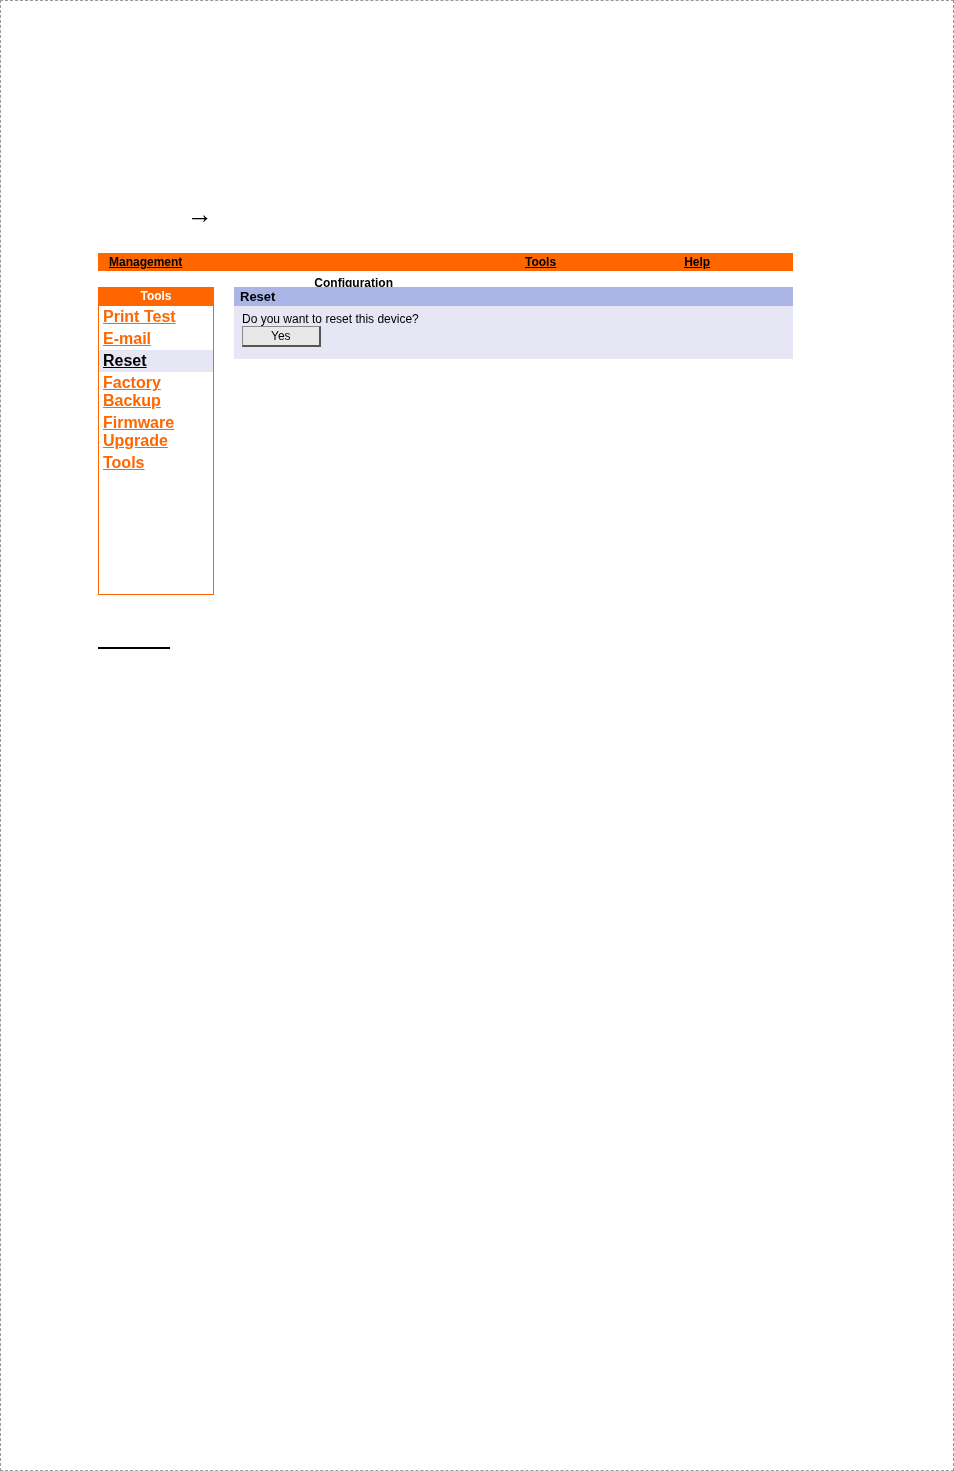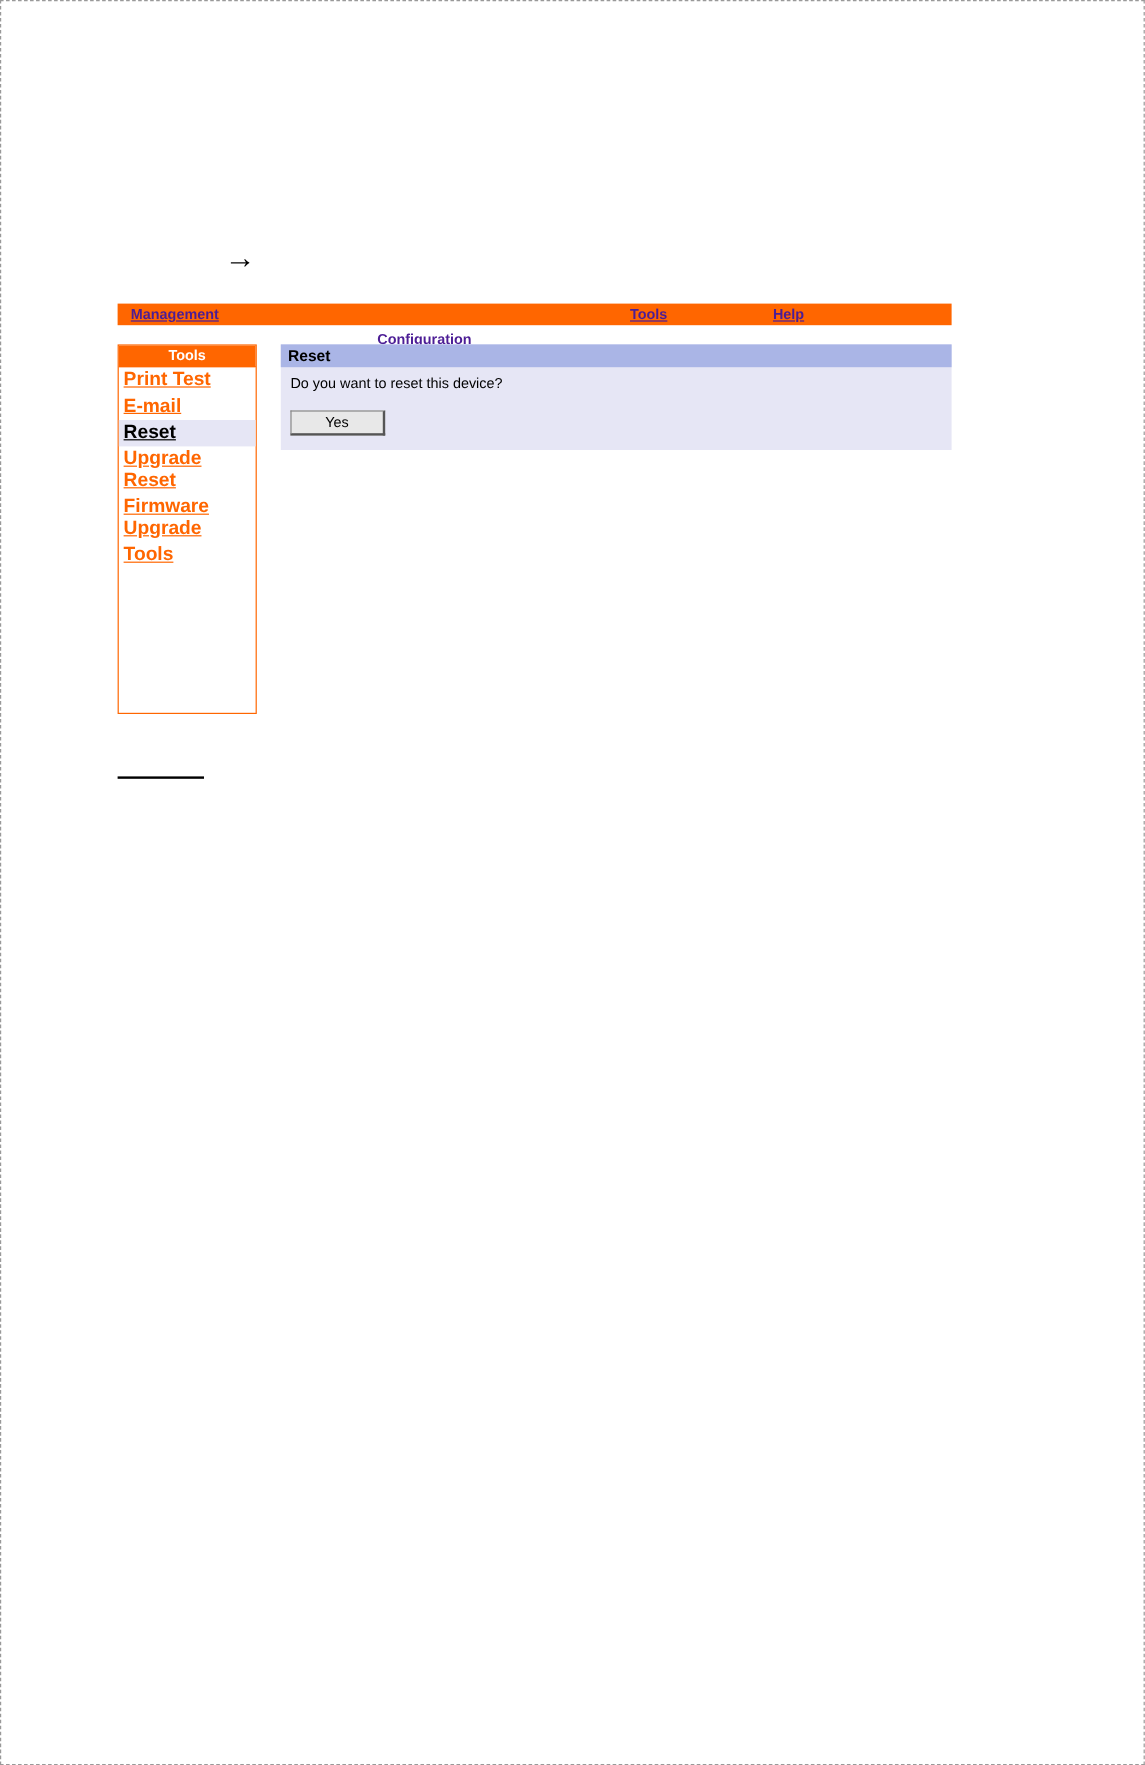--- a/index.html
+++ b/index.html
@@ -38,28 +38,28 @@
     background: #ff6600;
     height: 18px;
     display: flex;
     align-items: center;
     color: #fff;
     font-size: 12px;
     font-weight: bold;
     padding: 0;
   }
   .topnav a {
-    color: #4c1d95;
+    color: #000000;
     text-decoration: underline;
     padding: 0 4px;
   }
   .topnav .nav-1 { margin-left: 7px; }
   .topnav .nav-2 { margin-left: 124px; margin-top: 42px; }
   .topnav .nav-3 { margin-left: 124px; }
-  .topnav .nav-4 { margin-left: 80px; }
+  .topnav .nav-4 { margin-left: 120px; }
 
   .body-row {
     display: flex;
     margin-top: 16px;
     align-items: flex-start;
     gap: 20px;
   }
   .sidebar {
     width: 116px;
     border: 1px solid #ff6600;
@@ -100,21 +100,21 @@
     color: #000;
     font-size: 13px;
     font-weight: bold;
     padding: 2px 6px;
   }
   .content-body {
     padding: 6px 8px 12px 8px;
     font-size: 12px;
     color: #000;
   }
-  .content-body p { margin: 0 0 16px 0; }
+  .content-body p { margin: 0 0 0 0; }
   .yes-btn {
     background: #e8e8e8;
     border: 1px solid #888;
     border-right: 2px solid #555;
     border-bottom: 2px solid #555;
     font-size: 12px;
     padding: 2px 28px;
     cursor: pointer;
     font-family: Arial, sans-serif;
   }
@@ -150,21 +150,21 @@
         <div class="sidebar-item">
           <a href="#">Print Test</a>
         </div>
         <div class="sidebar-item">
           <a href="#">E-mail</a>
         </div>
         <div class="sidebar-item active">
           <span>Reset</span>
         </div>
         <div class="sidebar-item">
-          <a href="#">Upgrade Reset</a>
+          <a href="#">Factory Backup</a>
         </div>
         <div class="sidebar-item">
           <a href="#">Firmware Upgrade</a>
         </div>
         <div class="sidebar-item">
           <a href="#">Tools</a>
         </div>
       </div>
 
       <div class="content">

